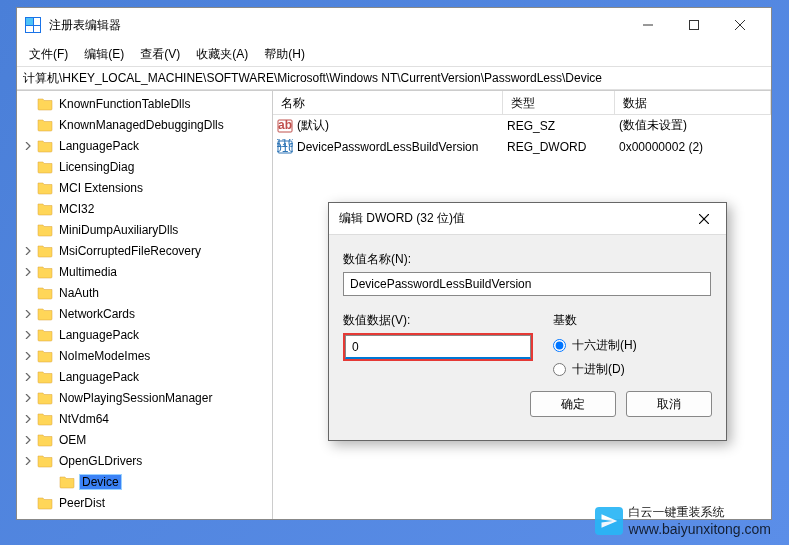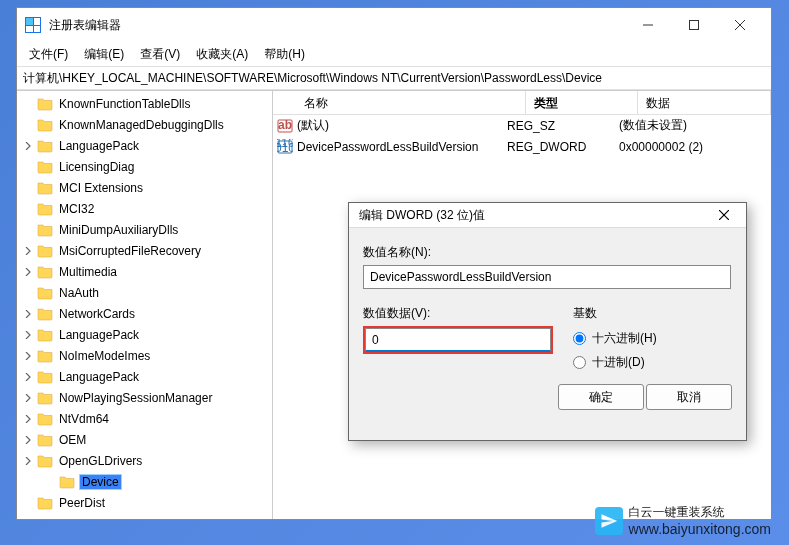--- a/index.html
+++ b/index.html
@@ -28,45 +28,45 @@
 .tree-item.indent2 { padding-left: 42px; }
 .tree-chevron { width: 14px; height: 14px; display: flex; align-items: center; justify-content: center; margin-left: -16px; margin-right: 2px; }
 .tree-chevron svg { width: 8px; height: 8px; }
 .folder-icon { width: 16px; height: 16px; margin-right: 4px; flex-shrink: 0; }
 .tree-item.selected .tree-label { background: #3b82f6; border: 1px solid #99d1ff; padding: 0 2px; }
 .tree-label { padding: 1px 2px; }
 
 .list-panel { flex: 1; display: flex; flex-direction: column; }
 .list-header { display: flex; height: 24px; border-bottom: 1px solid #e0e0e0; }
 .list-header-cell { padding: 4px 8px; border-right: 1px solid #e0e0e0; }
-.list-header-cell.c1 { width: 230px; margin-left: 23px; }
-.list-header-cell.c2 { width: 112px; font-weight: bold; }
+.list-header-cell.c1 { width: 230px; }
+.list-header-cell.c2 { width: 112px; }
 .list-header-cell.c3 { flex: 1; }
 .list-row { display: flex; height: 21px; align-items: center; }
 .list-cell { padding: 0 4px; display: flex; align-items: center; }
 .list-cell.c1 { width: 230px; }
 .list-cell.c2 { width: 112px; }
 .list-cell.c3 { flex: 1; }
 .val-icon { width: 16px; height: 16px; margin-right: 4px; flex-shrink: 0; }
 
-.dialog { position: absolute; left: 348px; top: 202px; width: 399px; height: 239px; background: #f0f0f0; border: 1px solid #666; box-shadow: 4px 4px 12px rgba(0,0,0,0.3); display: flex; flex-direction: column; }
+.dialog { position: absolute; left: 328px; top: 202px; width: 399px; height: 239px; background: #f0f0f0; border: 1px solid #666; box-shadow: 4px 4px 12px rgba(0,0,0,0.3); display: flex; flex-direction: column; }
 .dialog-titlebar { height: 32px; background: #fff; display: flex; align-items: center; padding: 0 10px; border-bottom: 1px solid #ddd; }
 .dialog-title { flex: 1; font-size: 12px; }
 .dialog-close { width: 24px; height: 24px; display: flex; align-items: center; justify-content: center; cursor: pointer; }
 .dialog-body { flex: 1; padding: 10px 14px; }
 .field-label { margin-bottom: 4px; margin-top: 6px; }
 .text-input { width: 368px; height: 24px; border: 1px solid #888; background: #fff; padding: 0 6px; outline: none; }
 .value-row { display: flex; gap: 20px; margin-top: 10px; }
 .value-col { flex: 1; }
 .value-input-wrap { border: 2px solid #e53935; padding: 0; width: 190px; height: 28px; display: flex; }
 .value-input { flex: 1; border: 1px solid #888; border-bottom: 2px solid #0078d4; padding: 0 6px; outline: none; }
 .radio-group { margin-top: 2px; }
 .radio-item { display: flex; align-items: center; height: 24px; }
 .radio-item input { margin-right: 6px; }
-.dialog-buttons { display: flex; justify-content: flex-end; gap: 2px; padding: 0 14px 31px; }
+.dialog-buttons { display: flex; justify-content: flex-end; gap: 10px; padding: 0 14px 23px; }
 .dialog-btn { width: 86px; height: 26px; border: 1px solid #888; background: #fdfdfd; cursor: pointer; border-radius: 3px; }
 
 .watermark { position: absolute; right: 18px; bottom: 8px; display: flex; align-items: center; color: #000000; font-size: 18px; opacity: 0.92; }
 .watermark-icon { width: 28px; height: 28px; background: #29b6f6; border-radius: 4px; margin-right: 6px; display: flex; align-items: center; justify-content: center; }
 .watermark-sub { font-size: 14px; opacity: 0.85; }
 
 ::-webkit-scrollbar { width: 16px; }
 ::-webkit-scrollbar-track { background: #f0f0f0; }
 ::-webkit-scrollbar-thumb { background: #c0c0c0; }
 </style>

